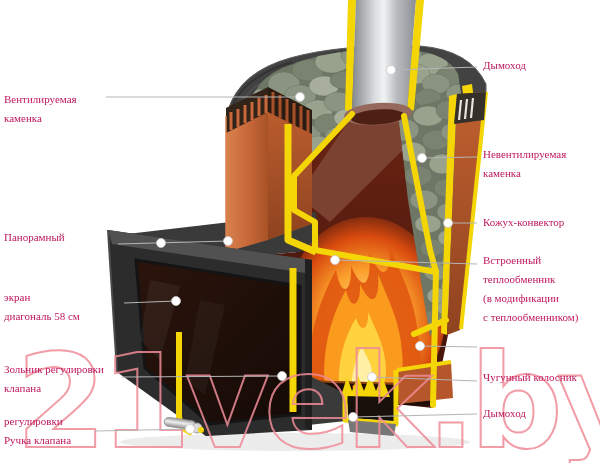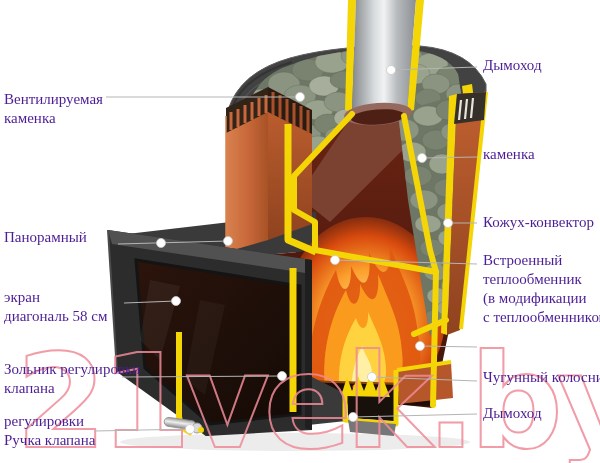--- a/index.html
+++ b/index.html
@@ -1,19 +1,19 @@
 <!DOCTYPE html>
 <html><head>
 <meta charset="utf-8">
 <style>
   html,body{margin:0;padding:0;background:#fff;}
   .stage{position:relative;width:600px;height:463px;background:#fff;overflow:hidden;
          font-family:"Liberation Serif", serif;}
   .stage svg{position:absolute;left:0;top:0;}
-  .lbl{position:absolute;font-size:15px;line-height:19px;color:#4c1d95;white-space:nowrap;}
+  .lbl{position:absolute;font-size:11px;line-height:19px;color:#be185d;white-space:nowrap;}
   .lbl.right{left:483px;}
   .lbl.left{left:4px;}
 </style>
 </head>
 <body>
 
 <div class="stage">
 
 <svg width="600" height="463" viewBox="0 0 600 463">
   <defs>
@@ -283,20 +283,21 @@
 </div>
 <div class="lbl left" style="top:412px">
   <div>регулировки</div>
   <div>Ручка клапана</div>
 </div>
 
 <div class="lbl right" style="top:56px">
   <div>Дымоход</div>
 </div>
 <div class="lbl right" style="top:145px">
+  <div>Невентилируемая</div>
   <div>каменка</div>
 </div>
 <div class="lbl right" style="top:213px">
   <div>Кожух-конвектор</div>
 </div>
 <div class="lbl right" style="top:251px">
   <div>Встроенный</div>
   <div>теплообменник</div>
   <div>(в модификации</div>
   <div>с теплообменником)</div>

